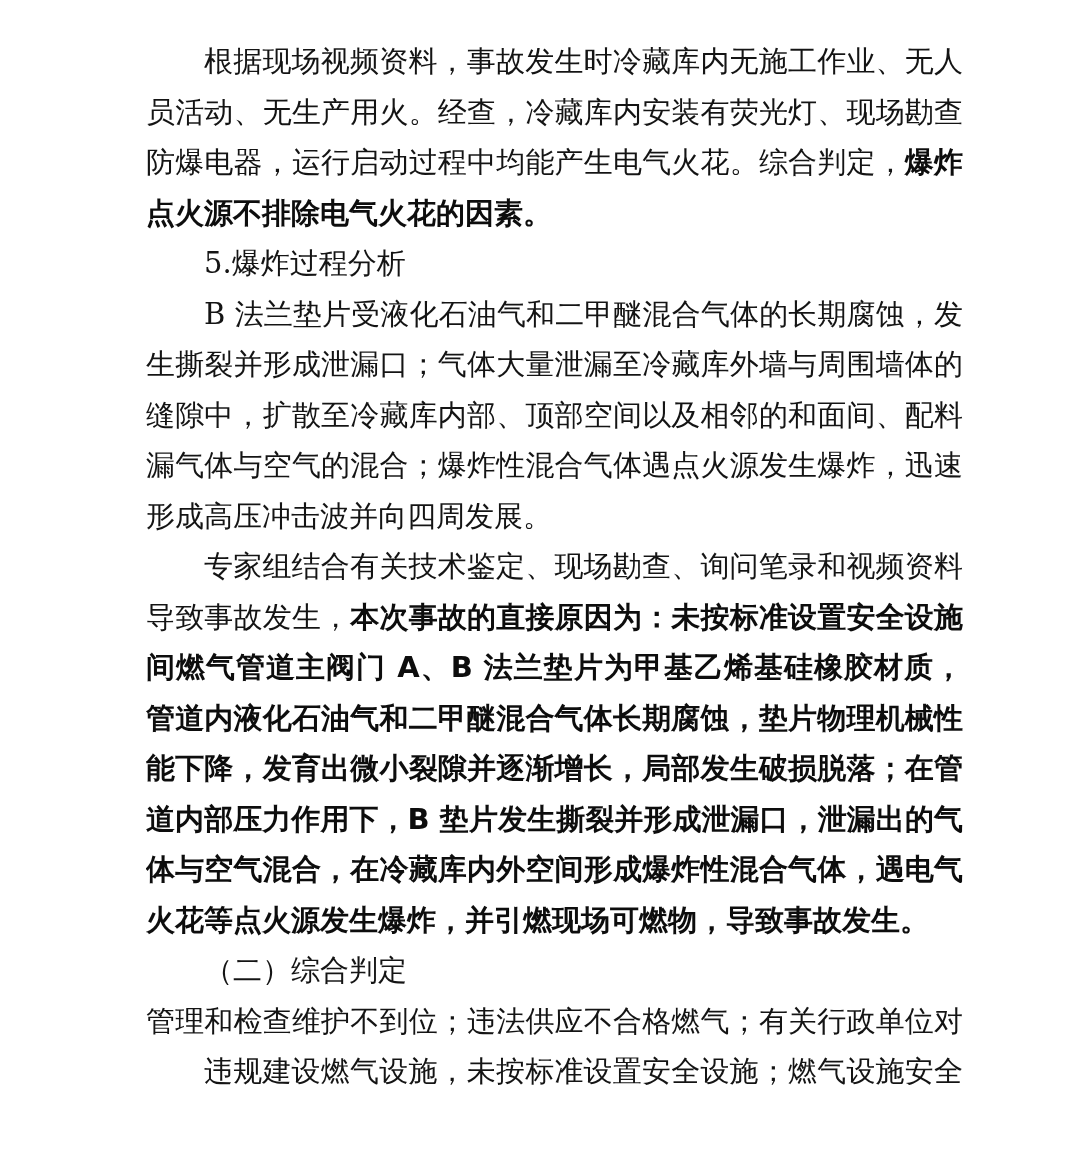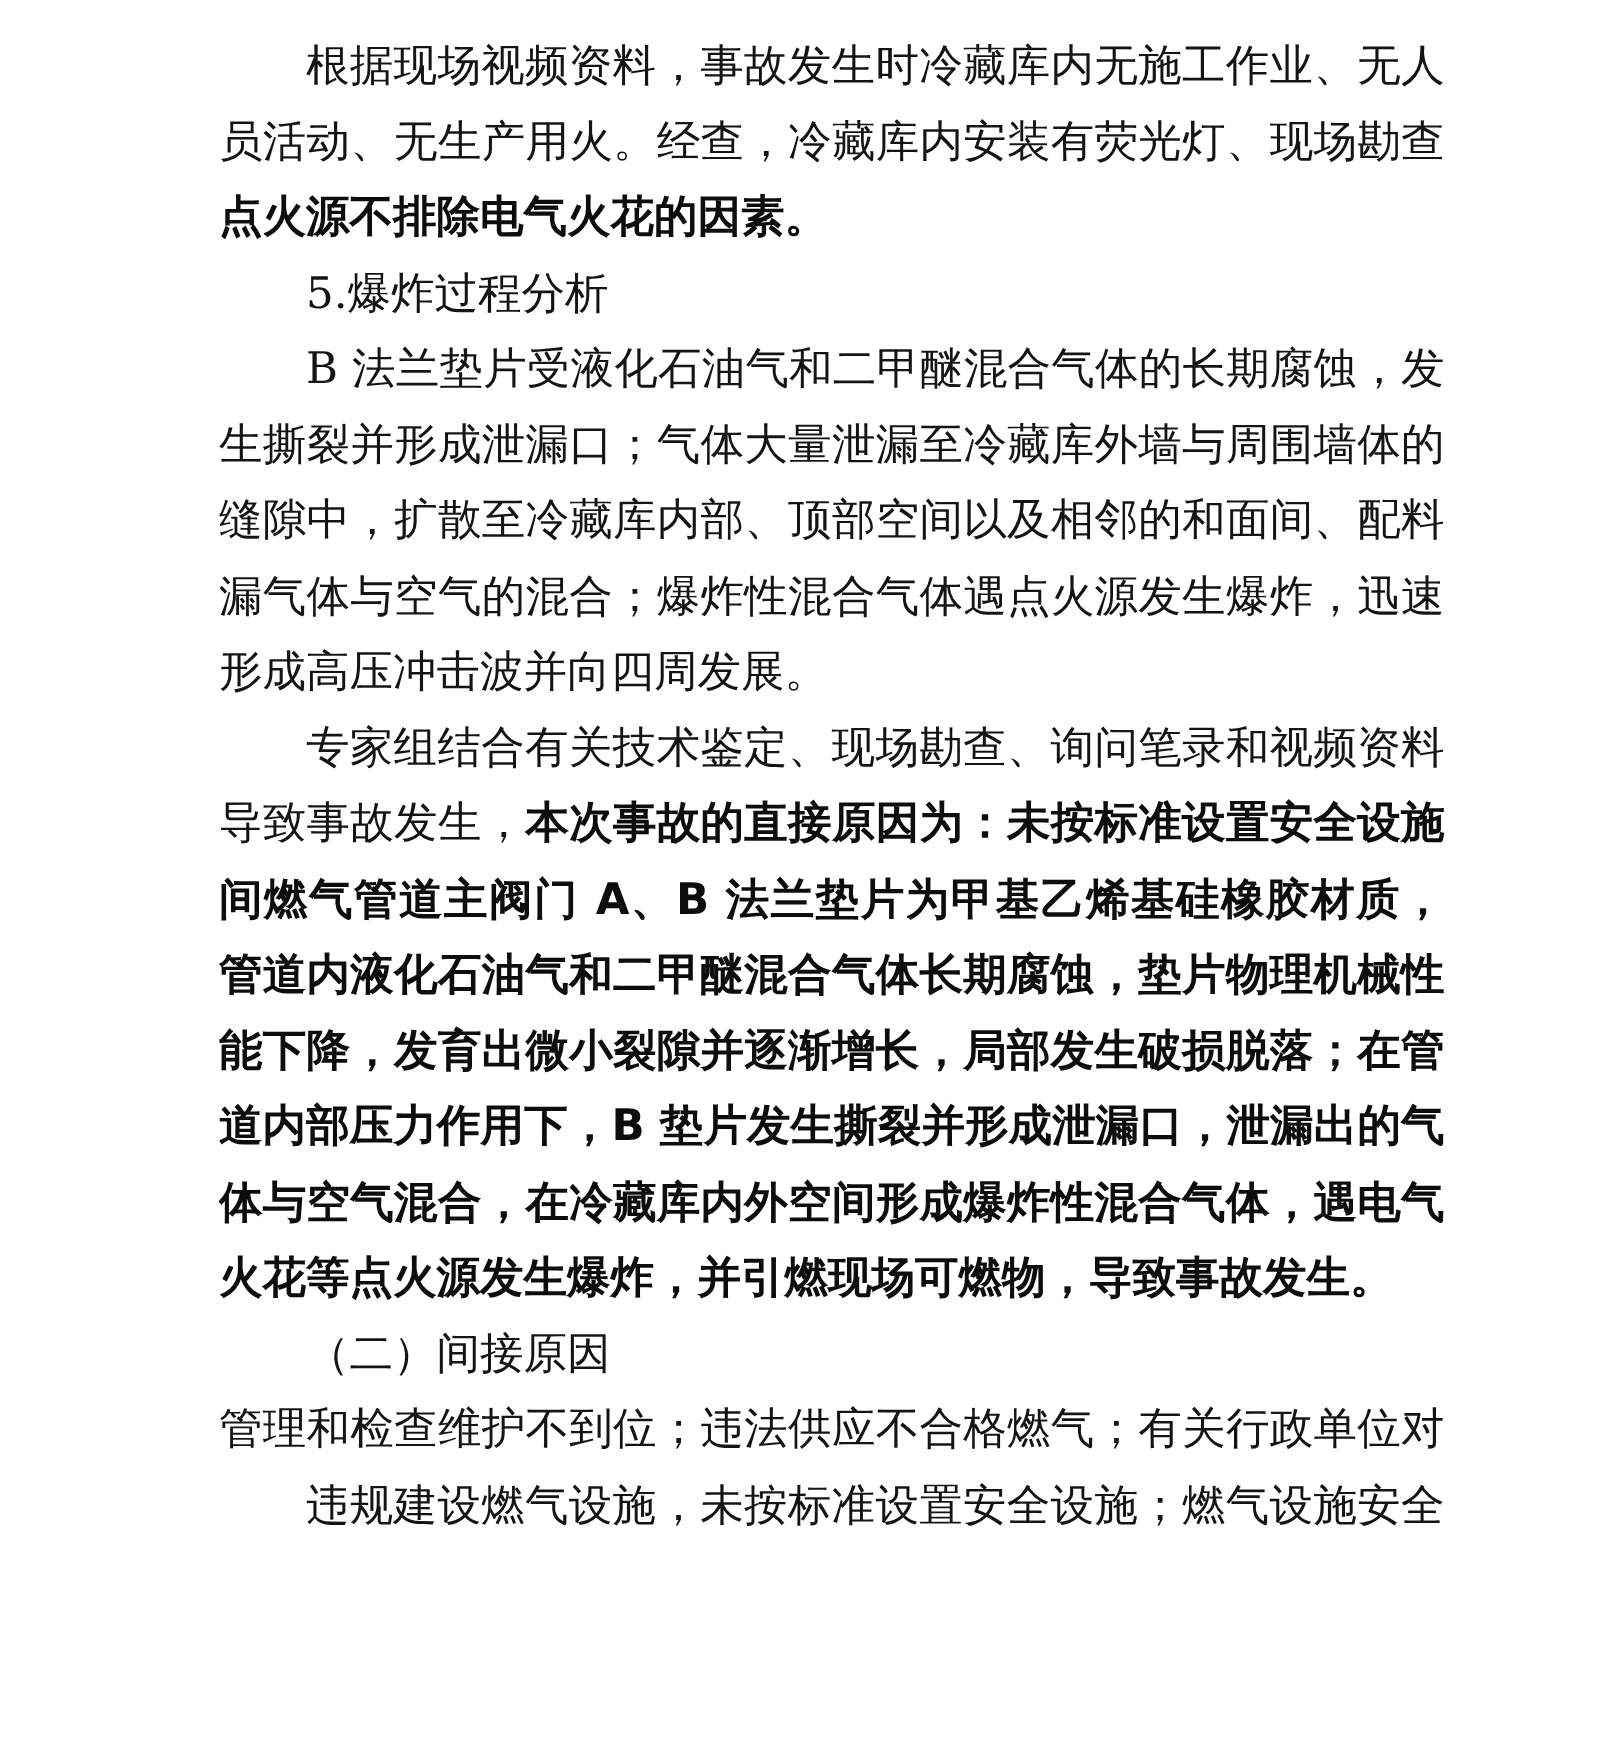--- a/index.html
+++ b/index.html
@@ -9,21 +9,21 @@
   body {
     width: 1080px;
     height: 1160px;
     background: #ffffff;
     overflow: hidden;
   }
   .doc-page {
     box-sizing: border-box;
     width: 1080px;
     height: 1160px;
-    padding: 18px 117px 0 146px;
+    padding: 36px 117px 0 146px;
     background: #ffffff;
   }
   .line {
     font-family: "DejaVu Serif", "Liberation Serif", serif;
     font-size: 29px;
     height: 50.5px;
     line-height: 50.5px;
     color: #141414;
     text-align: justify;
     overflow: hidden;
@@ -44,32 +44,33 @@
     font-weight: 400;
   }
 </style>
 </head>
 <body>
 
 <div class="doc-page">
   <div>
       <div class="line indent full"><span class="seg-reg">根据现场视频资料，事故发生时冷藏库内无施工作业、无人</span></div>
       <div class="line full"><span class="seg-reg">员活动、无生产用火。经查，冷藏库内安装有荧光灯、现场勘查</span></div>
+      <div class="line full"><span class="seg-reg">防爆电器，运行启动过程中均能产生电气火花。综合判定，</span><span class="seg-bold">爆炸</span></div>
       <div class="line"><span class="seg-bold">点火源不排除电气火花的因素。</span></div>
       <div class="line indent"><span class="seg-reg">5.爆炸过程分析</span></div>
       <div class="line indent full"><span class="seg-reg">B 法兰垫片受液化石油气和二甲醚混合气体的长期腐蚀，发</span></div>
       <div class="line full"><span class="seg-reg">生撕裂并形成泄漏口；气体大量泄漏至冷藏库外墙与周围墙体的</span></div>
       <div class="line full"><span class="seg-reg">缝隙中，扩散至冷藏库内部、顶部空间以及相邻的和面间、配料</span></div>
       <div class="line full"><span class="seg-reg">漏气体与空气的混合；爆炸性混合气体遇点火源发生爆炸，迅速</span></div>
       <div class="line"><span class="seg-reg">形成高压冲击波并向四周发展。</span></div>
       <div class="line indent full"><span class="seg-reg">专家组结合有关技术鉴定、现场勘查、询问笔录和视频资料</span></div>
       <div class="line full"><span class="seg-reg">导致事故发生，</span><span class="seg-bold">本次事故的直接原因为：未按标准设置安全设施</span></div>
       <div class="line full"><span class="seg-bold">间燃气管道主阀门 A、B 法兰垫片为甲基乙烯基硅橡胶材质，受</span></div>
       <div class="line full"><span class="seg-bold">管道内液化石油气和二甲醚混合气体长期腐蚀，垫片物理机械性</span></div>
       <div class="line full"><span class="seg-bold">能下降，发育出微小裂隙并逐渐增长，局部发生破损脱落；在管</span></div>
       <div class="line full"><span class="seg-bold">道内部压力作用下，B 垫片发生撕裂并形成泄漏口，泄漏出的气</span></div>
       <div class="line full"><span class="seg-bold">体与空气混合，在冷藏库内外空间形成爆炸性混合气体，遇电气</span></div>
       <div class="line"><span class="seg-bold">火花等点火源发生爆炸，并引燃现场可燃物，导致事故发生。</span></div>
-      <div class="line indent"><span class="seg-reg">（二）间接原因</span></div>
+      <div class="line indent"><span class="seg-reg">（二）综合判定</span></div>
       <div class="line full"><span class="seg-reg">管理和检查维护不到位；违法供应不合格燃气；有关行政单位对</span></div>
       <div class="line indent full"><span class="seg-reg">违规建设燃气设施，未按标准设置安全设施；燃气设施安全</span></div>
     </div>
 </div>
 
 </body></html>

